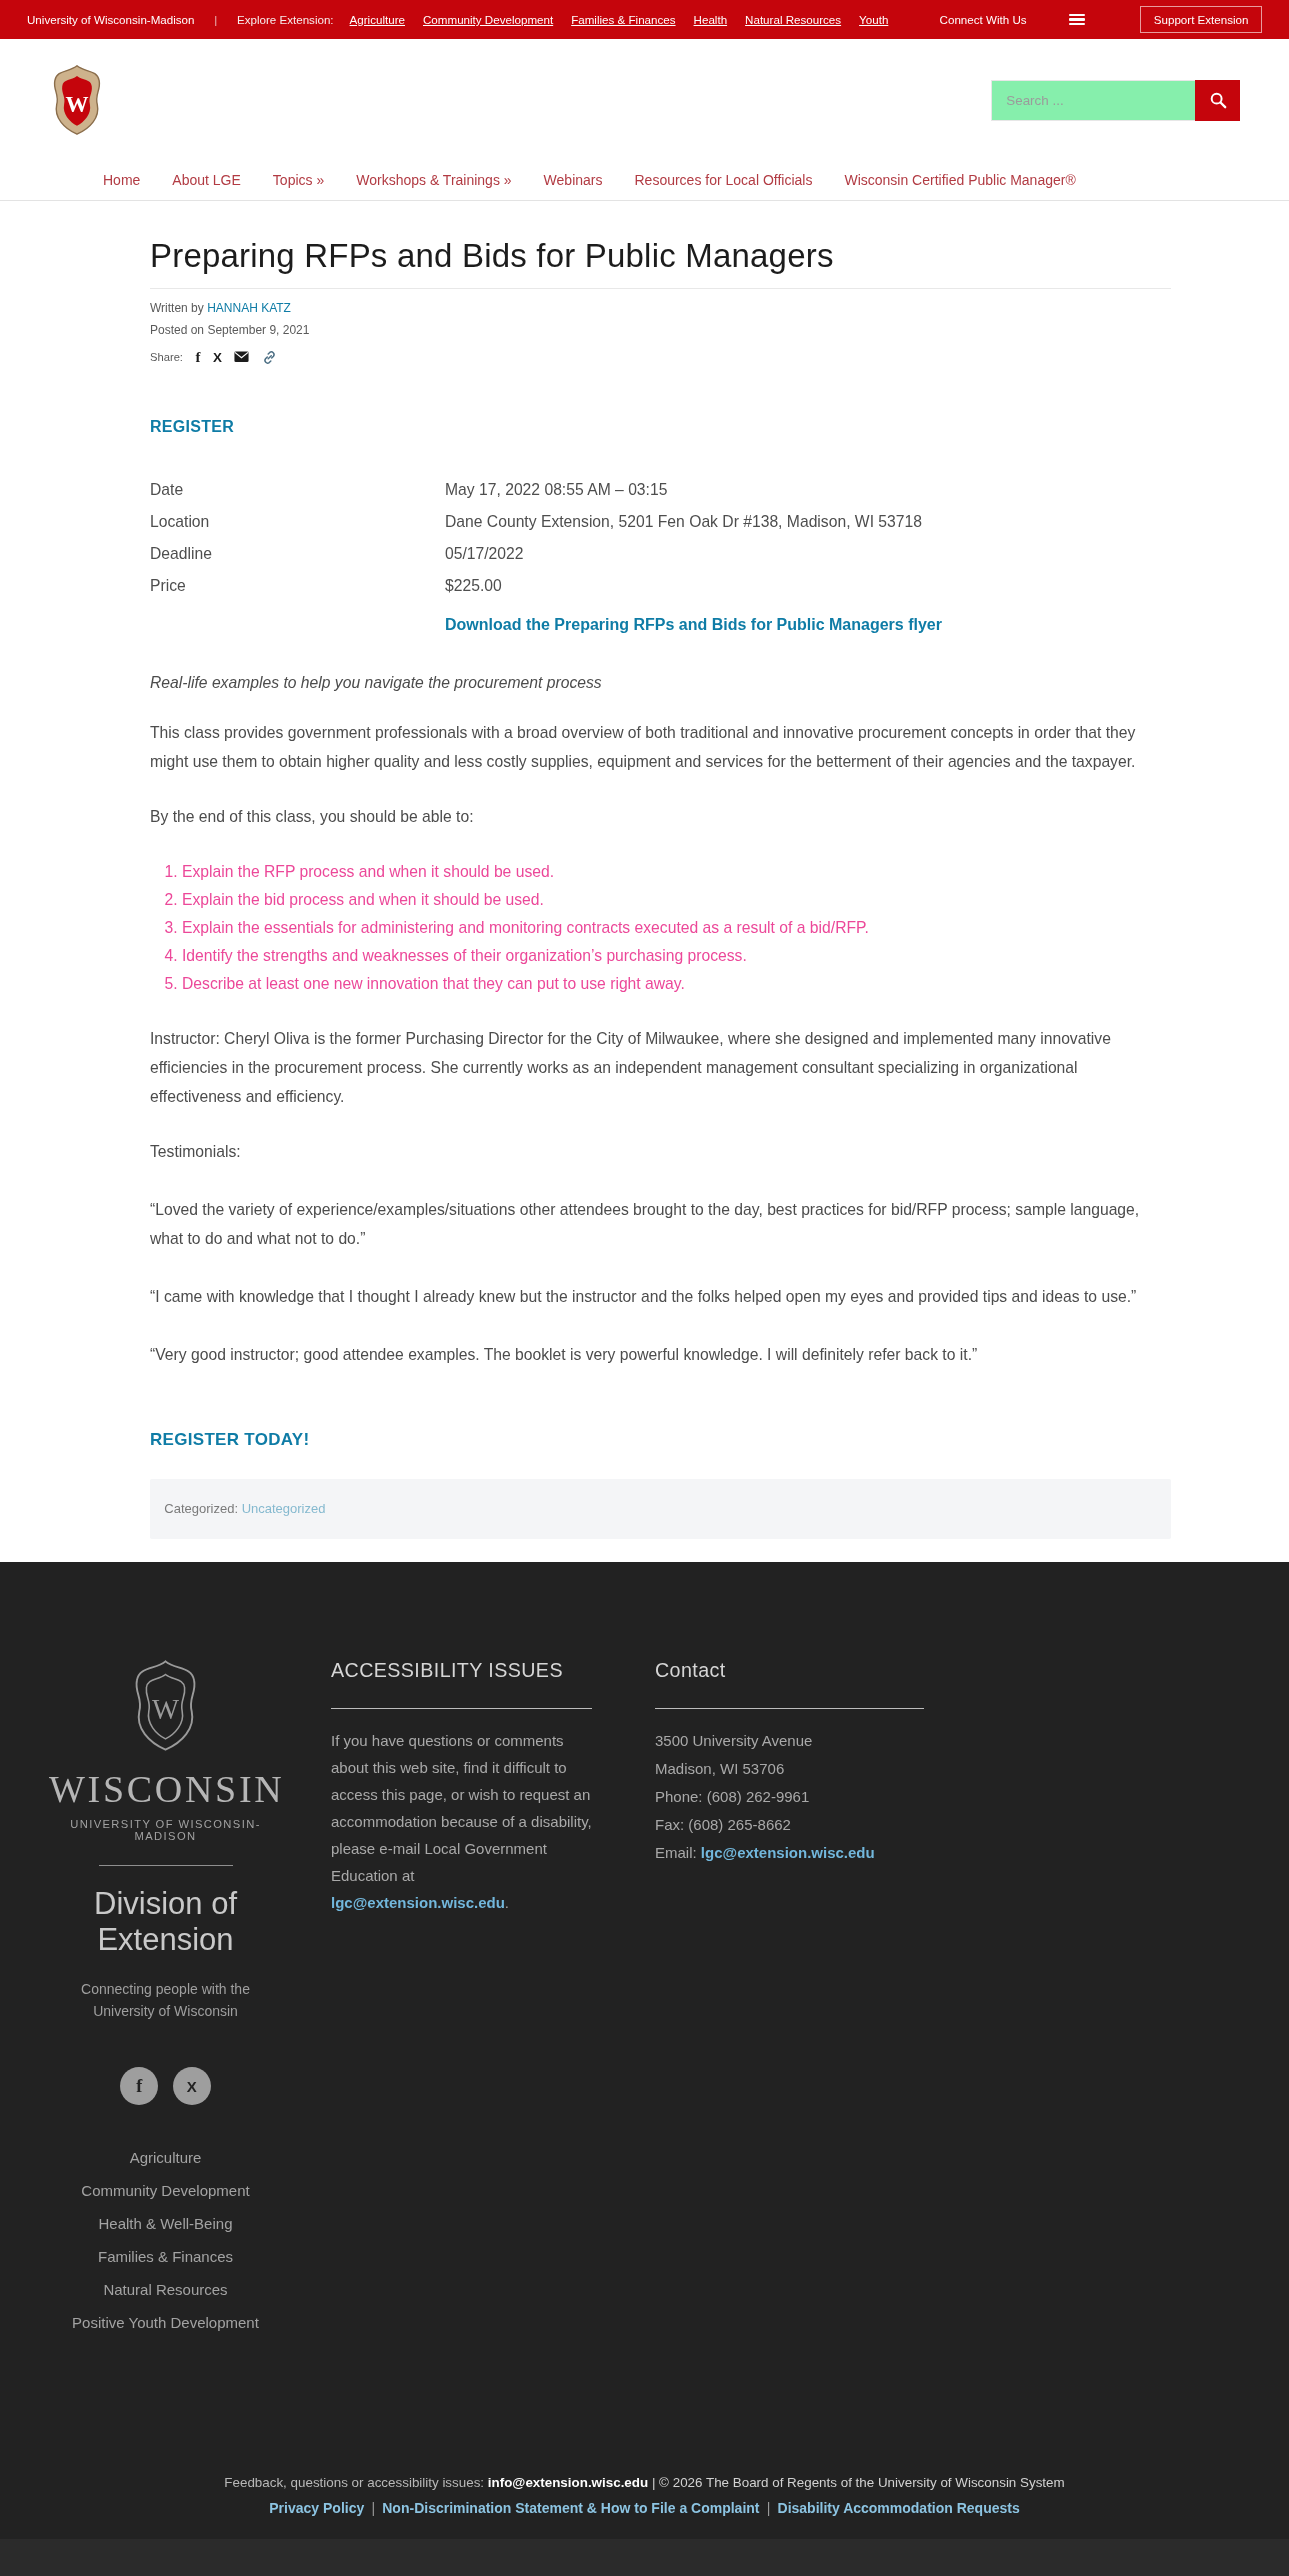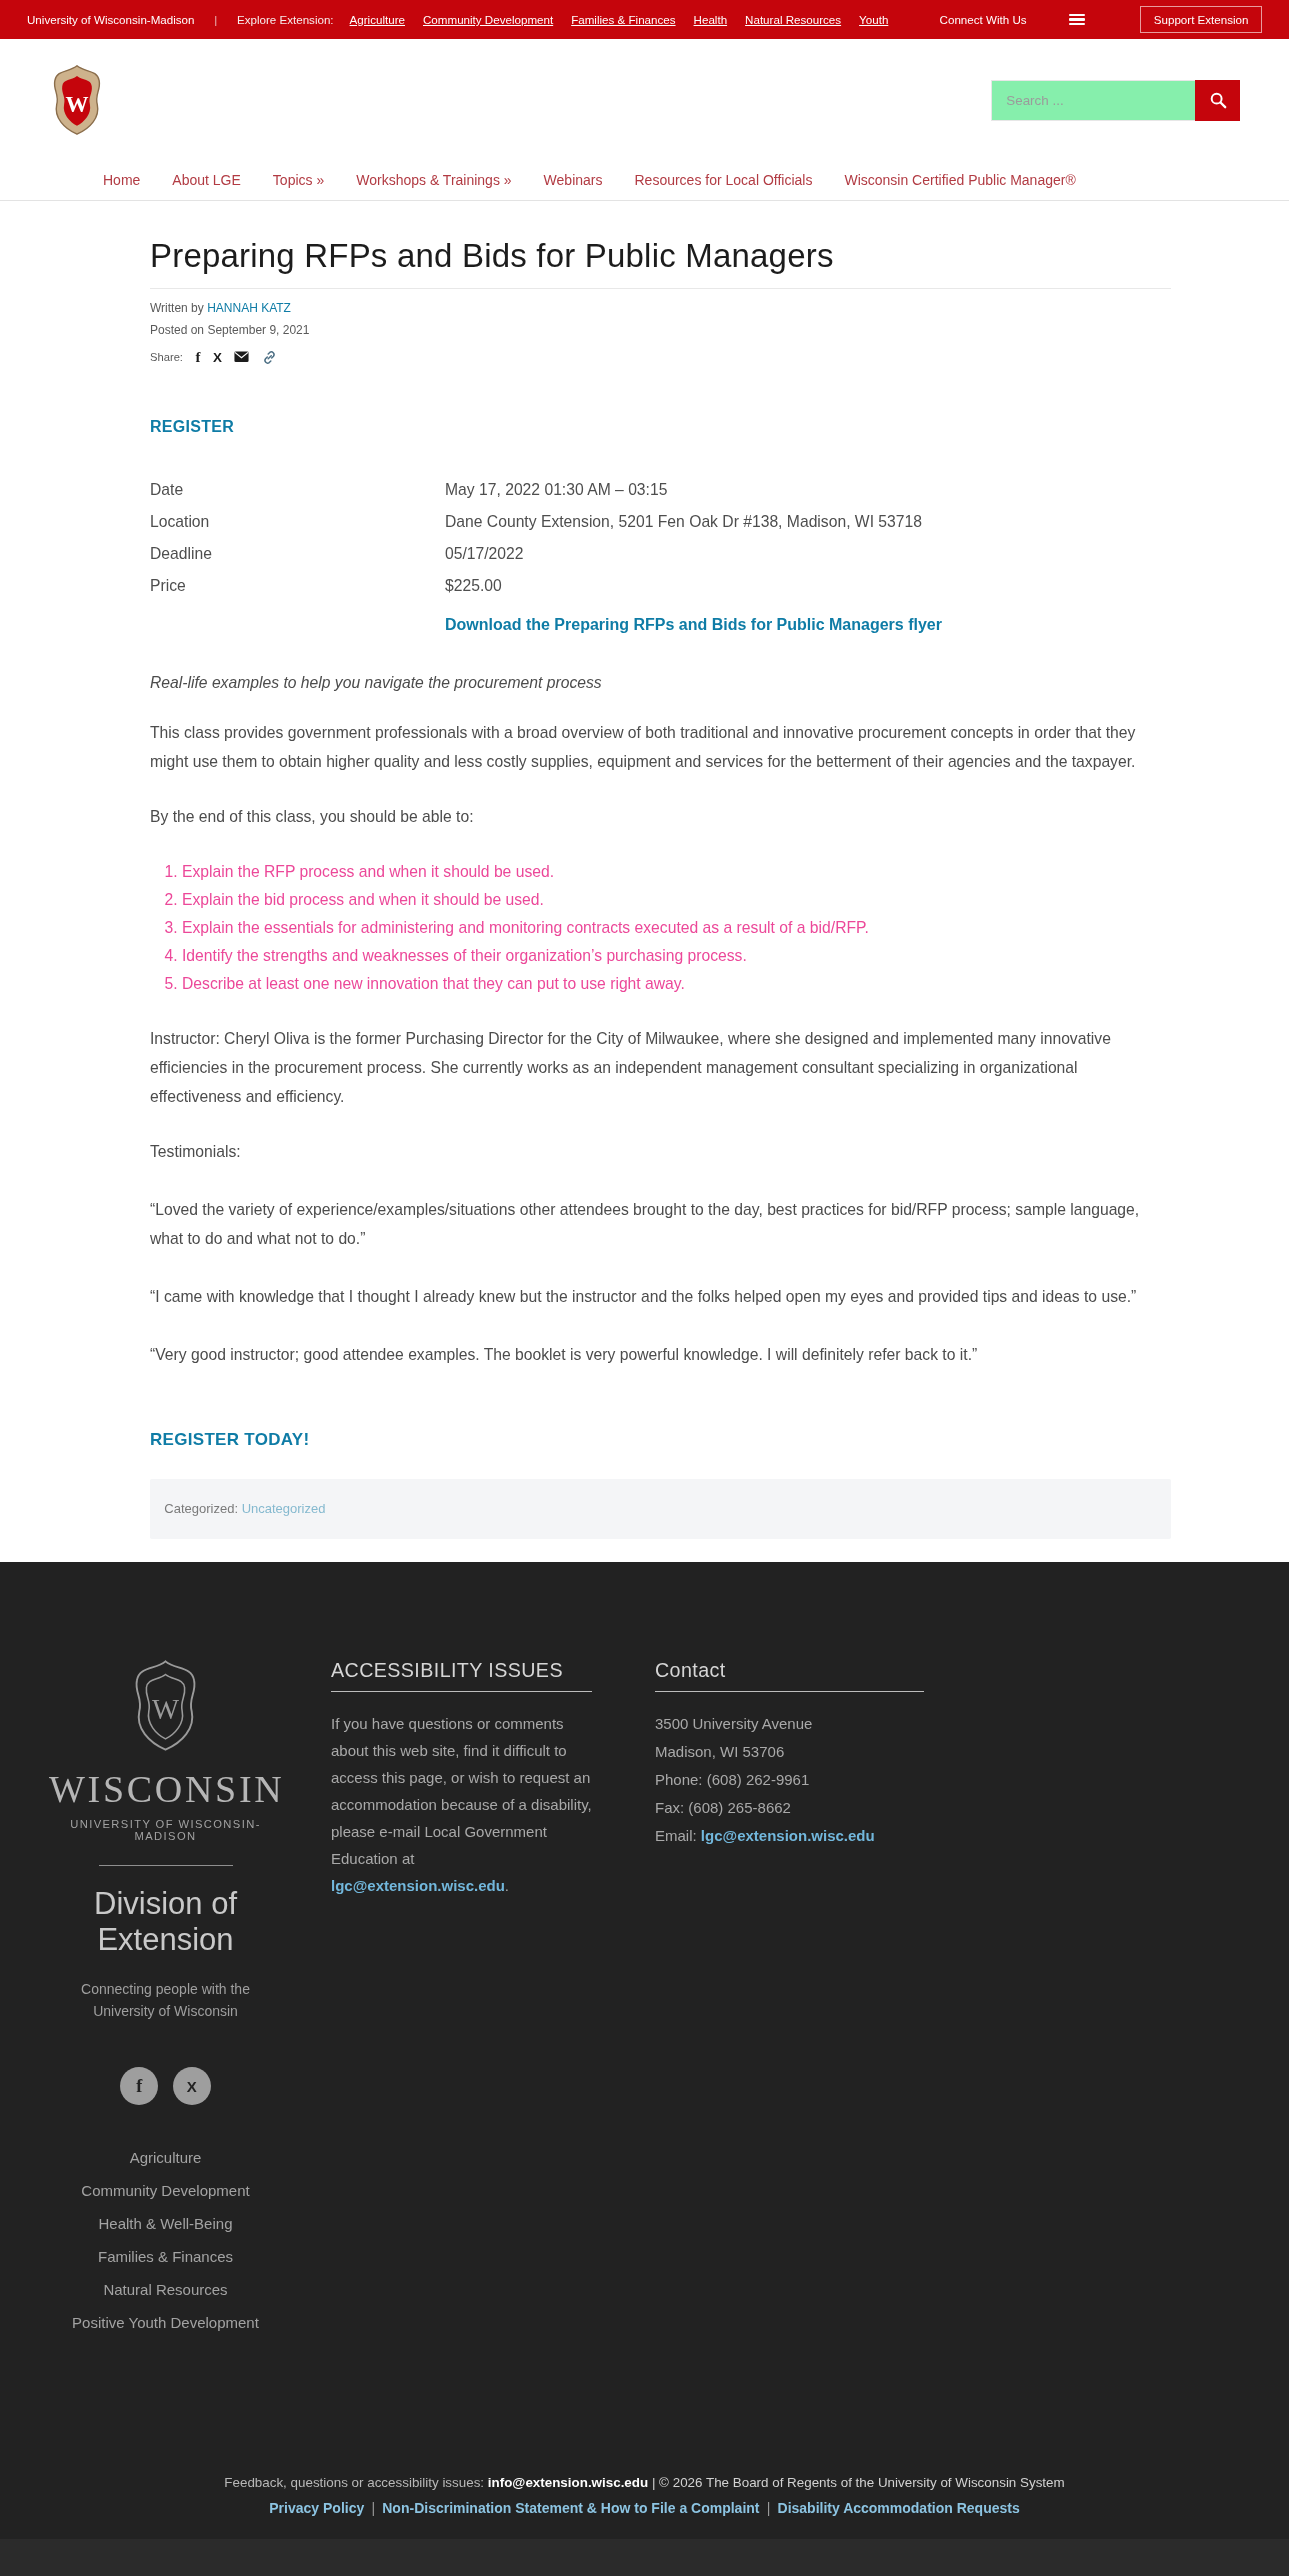--- a/index.html
+++ b/index.html
@@ -114,21 +114,21 @@
     display:flex; align-items:center; justify-content:center; cursor:pointer;
   }
   .social-circle .fg { color:#222; font-weight:bold; font-size:18px; font-family:"Liberation Serif", serif; }
   .social-circle .xg { color:#222; font-weight:bold; font-size:15px; }
   .ftopics { margin-top:36px; display:flex; flex-direction:column; }
   .ftopics a { color:#a3a3a3; font-size:15px; line-height:33px; }
 
   .fcol2 { width:261px; margin-left:49px; }
   .fcol3 { width:269px; margin-left:63px; }
   .fheading {
-    font-size:19.7px; color:#d6d6d6; padding-bottom:9px;
+    font-size:19.7px; color:#d6d6d6; padding-bottom:26px;
     border-bottom:0.9px solid #bdbdbd; letter-spacing:0.4px;
   }
   .ftext { margin-top:18px; font-size:15px; line-height:27px; color:#a9a9a9; }
   .flink { color:#72b7dc; font-weight:bold; }
   .contact-lines div { font-size:15px; line-height:28px; color:#a9a9a9; }
 
   .feedback-row { margin-top:136px; text-align:center; font-size:13.4px; color:#b9b9b9; }
   .feedback-row .femail { color:#ffffff; font-weight:bold; }
   .feedback-row .copy { color:#d2d2d2; }
   .legal-row { margin-top:9.8px; text-align:center; font-size:14px; }
@@ -221,21 +221,21 @@
           <path d="M7 10 L10.5 6.5 M6 8 L4 10 a3 3 0 0 0 4.2 4.2 L10 12.5 M11 9 L13 7 a3 3 0 0 0 -4.2 -4.2 L7 4.5" fill="none" stroke="#4c6f84" stroke-width="1.7" stroke-linecap="round"></path>
         </svg>
     </span>
   </div>
 
   <a class="register-h">REGISTER</a>
 
   <div class="detail-table">
     <div class="detail-row">
       <div class="detail-label">Date</div>
-      <div class="detail-value">May 17, 2022 01:30 AM – 03:15</div>
+      <div class="detail-value">May 17, 2022 08:55 AM – 03:15</div>
     </div>
     <div class="detail-row">
       <div class="detail-label">Location</div>
       <div class="detail-value">Dane County Extension, 5201 Fen Oak Dr #138, Madison, WI 53718</div>
     </div>
     <div class="detail-row">
       <div class="detail-label">Deadline</div>
       <div class="detail-value">05/17/2022</div>
     </div>
     <div class="detail-row">

